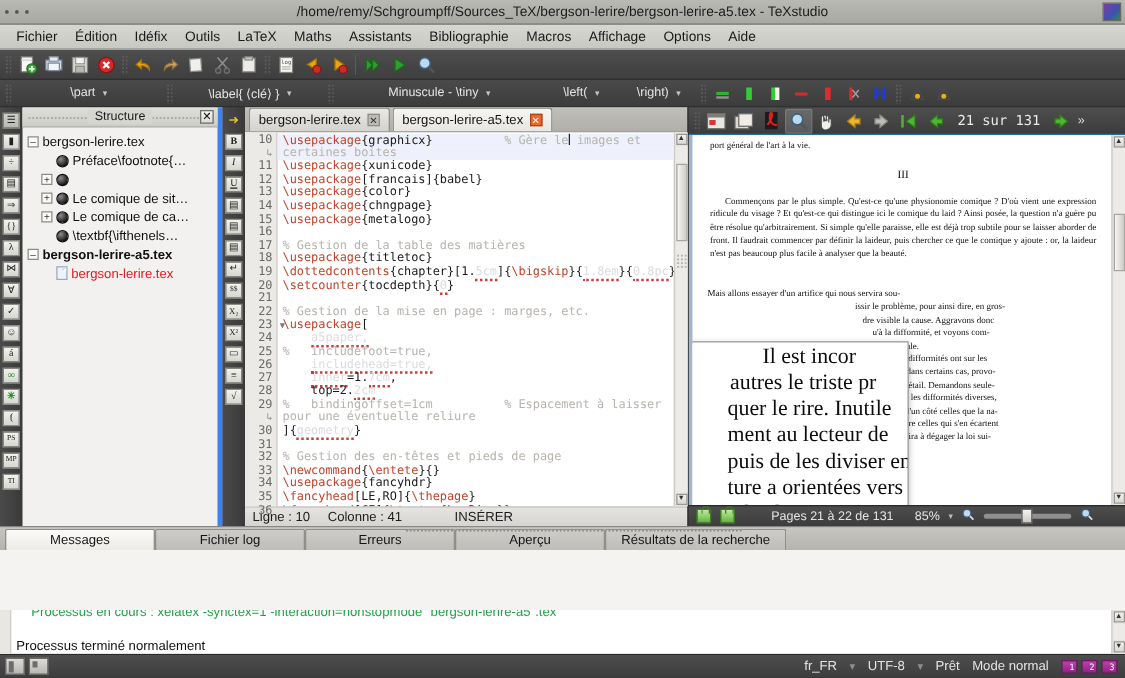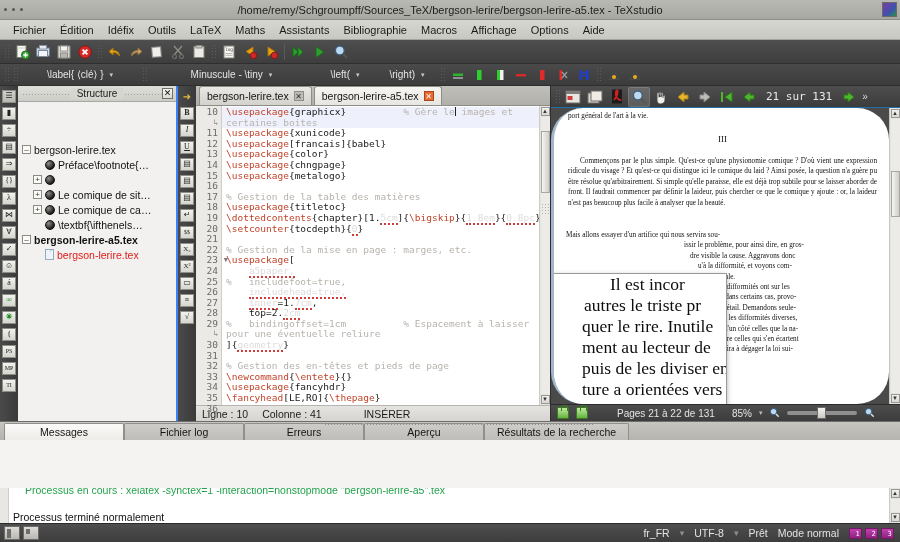--- a/index.html
+++ b/index.html
@@ -66,21 +66,21 @@
   .rbtn { width:16px;height:16px; display:flex;align-items:center;justify-content:center;
      font-size:8px; color:#1d1d1d; }
   .rbtn .chip { width:14px;height:13px;background:linear-gradient(#f2f2ee,#d6d6d0);
      border:1px solid #8e8e88; display:flex;align-items:center;justify-content:center;
      font-size:8px; line-height:1; color:#222; font-family:"Liberation Serif",serif;}
   .rbtn .chip.sel { background:linear-gradient(#cfcfc9,#b9b9b3); }
   .rbtn .chip.grn { color:#1f8a1f; font-weight:bold; }
 
   
   .structpanel { width:160px; background:#f2f1ef; display:flex; flex-direction:column; flex:0 0 160px;
-    border-right:2px solid #3b82f6;gap:36px;}
+    border-right:4px solid #3b82f6;}
   .panelhdr { height:16px; background:linear-gradient(#dededa,#cdcdc8);
      display:flex; align-items:center; justify-content:center; position:relative;
      border-bottom:1px solid #a9a9a4; }
   .panelhdr .dots { position:absolute; left:4px; right:4px; top:7px; height:2px;
      background-image:radial-gradient(#a0a09b 45%, transparent 46%); background-size:3px 3px; }
   .panelhdr .ptitle { background:#d6d6d1; padding:0 6px; z-index:2; font-size:10px; color:#1c1c1c; }
   .panelhdr .pclose { position:absolute; right:3px; top:2px; width:11px;height:11px; z-index:3;
      background:linear-gradient(#f6f6f2,#dcdcd6); border:1px solid #6f6f6a; color:#111;
      font-size:9px; line-height:9px; text-align:center; }
   .tree { flex:1; padding:4px 2px 0 4px; overflow:hidden; font-size:10.5px; color:#111; }
@@ -144,21 +144,21 @@
   .pdfcol { width:350px; flex:0 0 350px; display:flex; flex-direction:column;
      background:#3d3d3d; border-left:1px solid #2d2d2d;}
   .pdftool { height:22px; flex:0 0 22px; background:linear-gradient(#4e4e4e,#3c3c3c);
      display:flex; align-items:center; padding-left:2px; border-bottom:1px solid #1f6fa8;}
   .pdfbtn { width:22px;height:20px;display:flex;align-items:center;justify-content:center;border-radius:2px;}
   .pdfbtn.sel { background:rgba(255,255,255,.16); box-shadow:inset 0 0 0 1px rgba(255,255,255,.12);}
   .pageind { color:#e9e9e9; font-size:11px; font-family:"DejaVu Sans Mono",monospace;
      padding:0 6px; white-space:nowrap;}
   .pdfbody { flex:1 1 auto; position:relative; background:#4a4a4a; display:flex; min-height:0; overflow:hidden;}
   .pdfpage { flex:1 1 auto; background:#fff; margin:0; position:relative; overflow:hidden;
-     font-family:"Liberation Serif", serif; color:#111; border-left:3px solid #9fb6cc;border-radius:32px;}
+     font-family:"Liberation Serif", serif; color:#111; border-left:3px solid #9fb6cc;}
   .pdfpage .ptxt { position:absolute; left:14px; right:12px; font-size:7.2px; line-height:10.4px;
      text-align:justify; }
   .pdfpage .ctr { text-align:center; }
   .magnifier { position:absolute; background:#fff; box-shadow:0 0 0 1px #999, 0 2px 6px rgba(0,0,0,.45);
      overflow:hidden; font-family:"Liberation Serif",serif; color:#0d0d0d;padding-left:32px; }
   .magnifier .mline { white-space:nowrap; font-size:17.5px; line-height:21px; }
   .pdfvscroll { width:11px; flex:0 0 11px; background:#e6e4e1; display:flex; flex-direction:column;
      align-items:center; border-left:1px solid #c9c7c3;}
   .pdfstatus { height:16px; flex:0 0 16px; background:linear-gradient(#4d4d4d,#3c3c3c);
      display:flex; align-items:center; gap:7px; padding:8px 6px; color:#e4e4e4; font-size:10px;
@@ -328,20 +328,24 @@
     <div class="tbtn">
       <svg width="16" height="16" viewBox="0 0 16 16">
           <circle cx="6.8" cy="6.5" r="4.4" fill="#bcd9f0" stroke="#3a5f80" stroke-width="1.3"></circle>
           <path d="M10.2 10l4 4" stroke="#555" stroke-width="2"></path>
         </svg>
     </div>
   </div>
 
   <div class="toolrow r2">
     <div class="grip"></div>
+    <div class="combo" style="width:120px">
+      <span class="cap">\part</span>
+      <span class="arrow">▾</span>
+    </div>
     <div class="grip"></div>
     <div class="combo" style="width:120px">
       <span class="cap">\label{ ⟨clé⟩ }</span>
       <span class="arrow">▾</span>
     </div>
     <div class="grip"></div>
     <div class="combo" style="width:165px">
       <span class="cap">Minuscule - \tiny</span>
       <span class="arrow">▾</span>
     </div>

